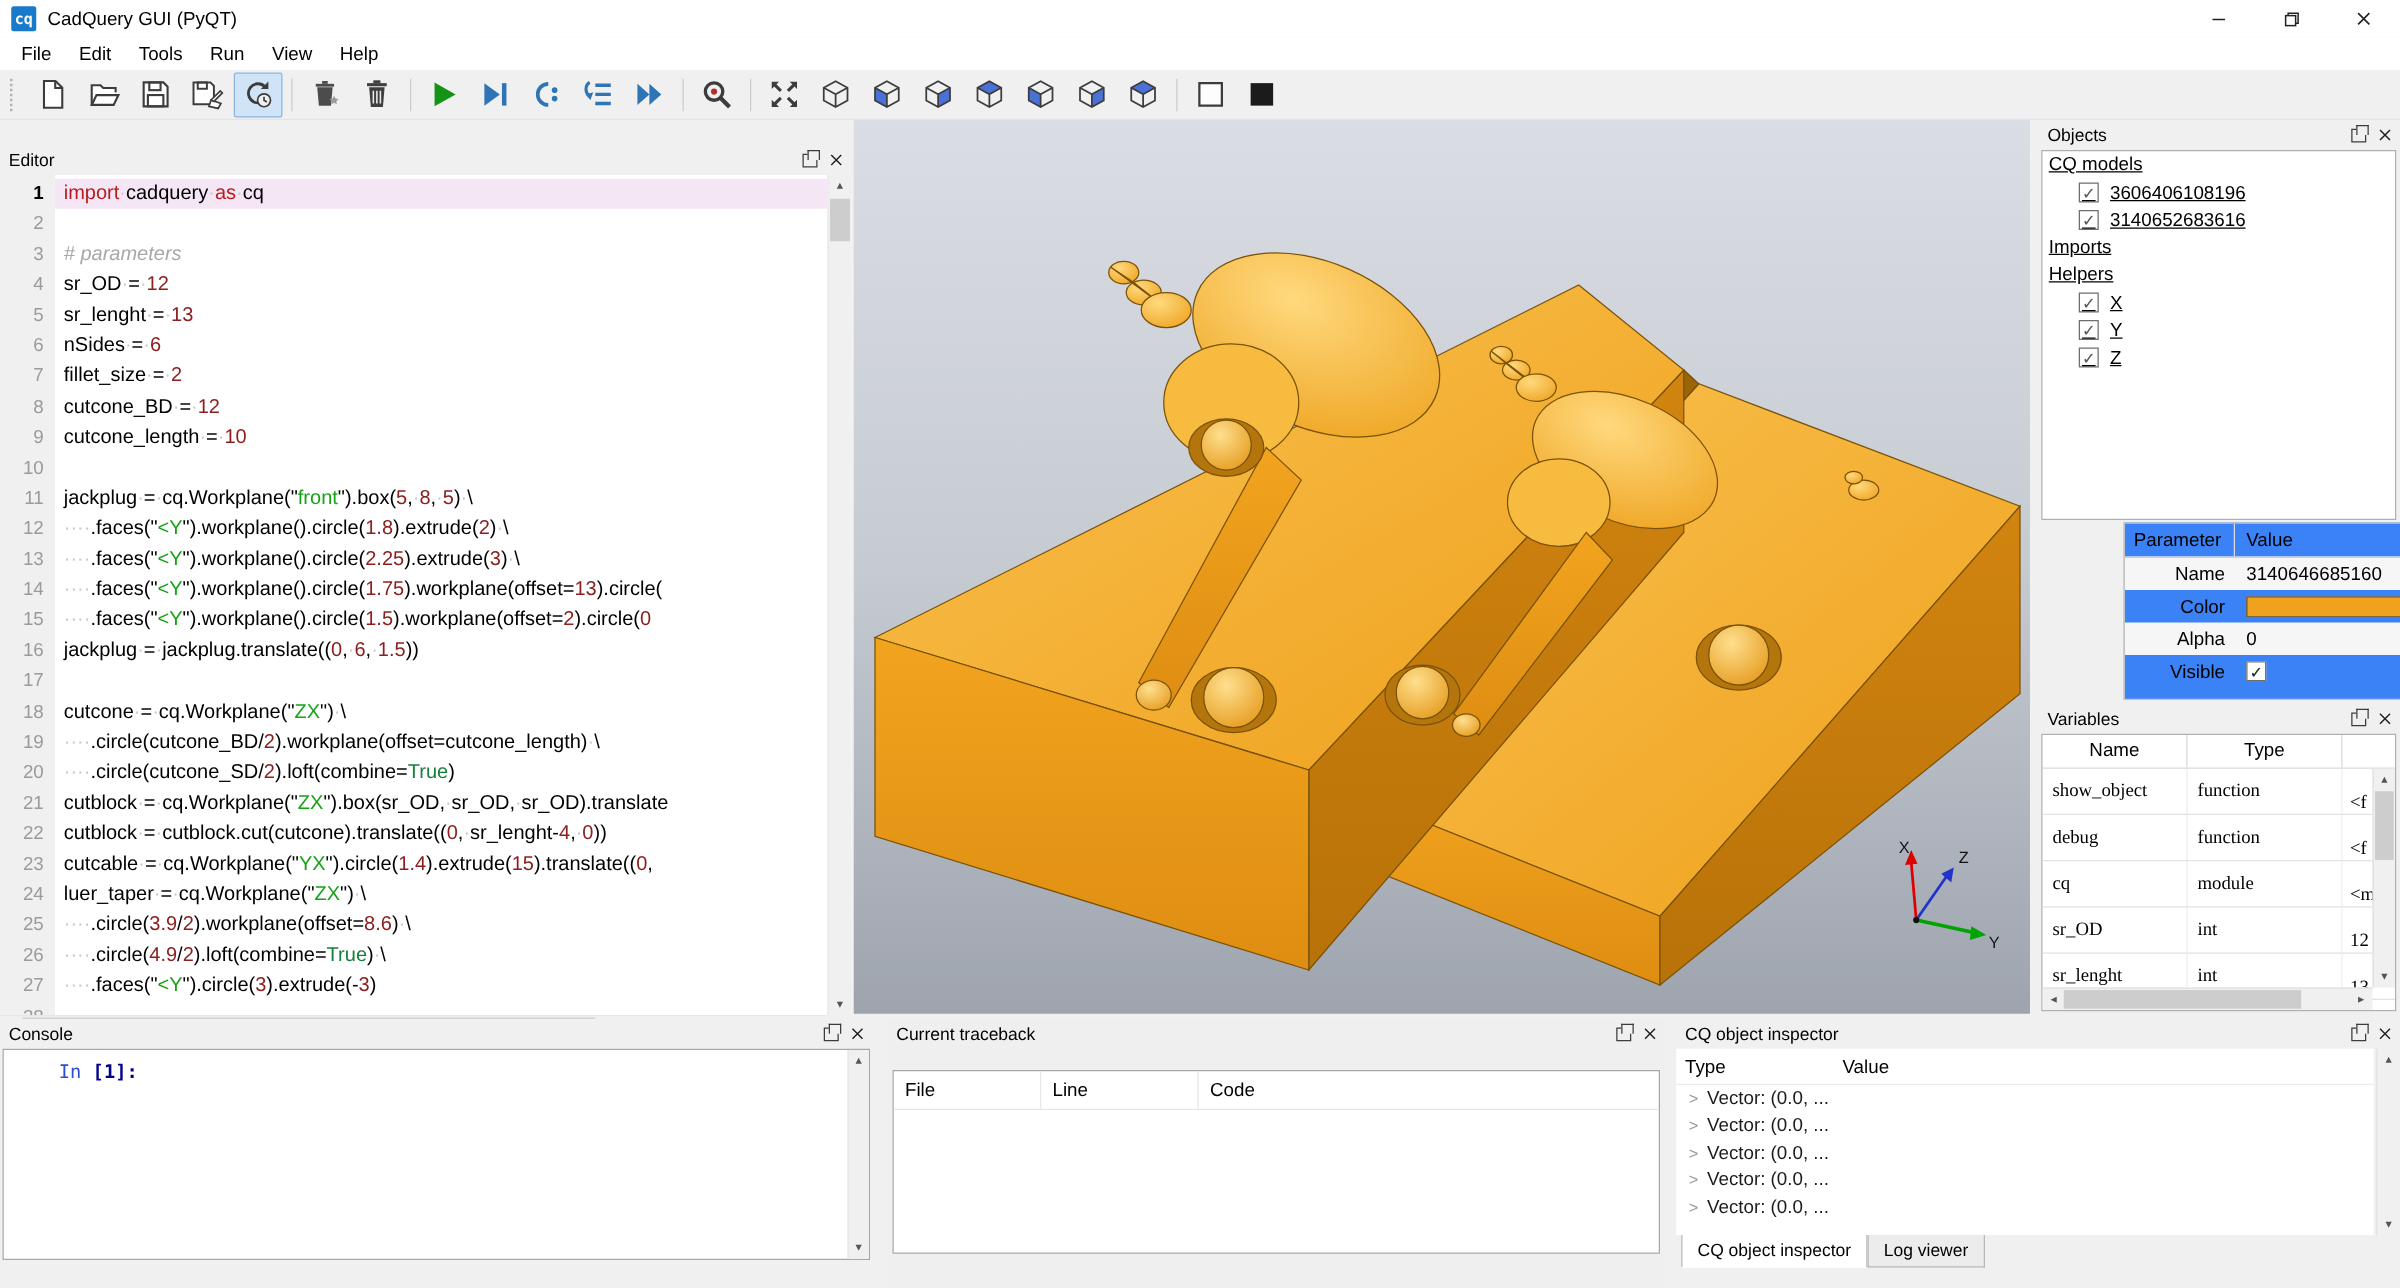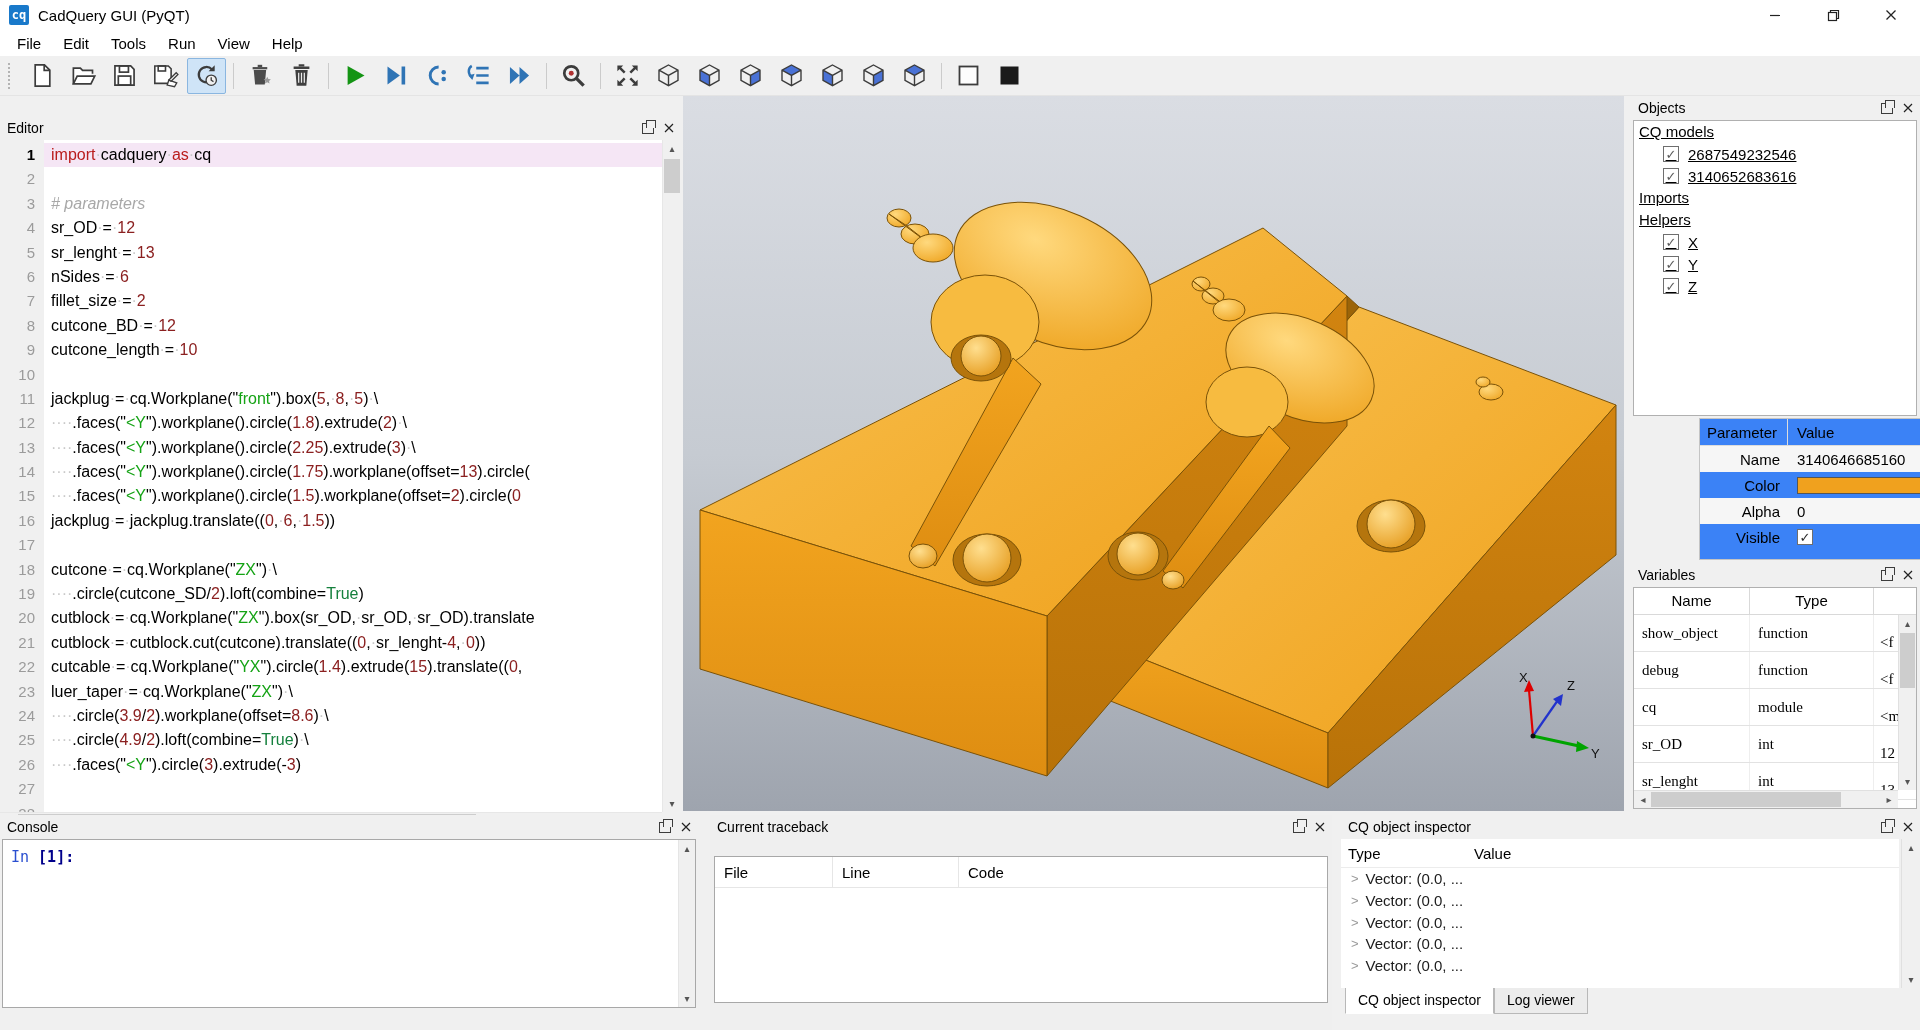--- a/index.html
+++ b/index.html
@@ -95,21 +95,21 @@
   .vr{display:flex;height:36px;align-items:flex-end;font-size:15px;border-bottom:1px solid #e2e2e2;font-family:Liberation Serif, serif;}
   .vr .c1{width:116px;padding-left:8px;border-right:1px solid #eee;height:100%;display:flex;align-items:center;box-sizing:border-box;}
   .vr .c2{width:124px;padding-left:8px;border-right:1px solid #eee;height:100%;display:flex;align-items:center;box-sizing:border-box;}
   .vr .c3{width:24px;overflow:hidden;padding-left:6px;white-space:nowrap;}
   #vars-vsb{right:0;top:27px;width:18px;bottom:18px;border-left:1px solid #e0e0e0;box-sizing:border-box;}
   #vars-hsb{left:0;bottom:0;height:18px;right:18px;border-top:1px solid #e0e0e0;box-sizing:border-box;}
 
   
   #console{left:0;top:815px;width:698px;height:215px;}
   #console-body{position:absolute;left:2px;top:24px;width:694px;height:169px;background:#fff;border:1px solid #a8a8a8;box-sizing:border-box;}
-  #console-prompt{padding:8px 0 0 8px;font:15px "DejaVu Sans Mono",monospace;}
+  #console-prompt{padding:8px 0 0 8px;font:15px "DejaVu Sans Mono",monospace;margin-left:36px;}
   #console-prompt .p1{color:#2a4fd0;}
   #console-prompt .p2{color:#00008b;font-weight:bold;}
   #console-vsb{right:0;top:0;width:17px;bottom:0;border-left:1px solid #e5e5e5;box-sizing:border-box;}
 
   #traceback{left:710px;top:815px;width:622px;height:215px;background:#efefef;}
   #tb-box{position:absolute;left:4px;top:41px;right:4px;height:147px;background:#fff;border:1px solid #a8a8a8;box-sizing:border-box;}
   .tbh{display:flex;height:30px;align-items:center;font-size:15px;border-bottom:1px solid #e6e6e6;}
   .tbh .c1{width:118px;padding-left:9px;border-right:1px solid #e6e6e6;height:100%;display:flex;align-items:center;box-sizing:border-box;}
   .tbh .c2{width:126px;padding-left:9px;border-right:1px solid #e6e6e6;height:100%;display:flex;align-items:center;box-sizing:border-box;}
   .tbh .c3{flex:1;padding-left:9px;}
@@ -371,20 +371,21 @@
           <div class="cl"><span class="tk-t">cutcone_length</span><span class="tk-d">·</span><span class="tk-t">=</span><span class="tk-d">·</span><span class="tk-n">10</span></div>
           <div class="cl"></div>
           <div class="cl"><span class="tk-t">jackplug</span><span class="tk-d">·</span><span class="tk-t">=</span><span class="tk-d">·</span><span class="tk-t">cq.Workplane("</span><span class="tk-s">front</span><span class="tk-t">").box(</span><span class="tk-n">5</span><span class="tk-t">,</span><span class="tk-d">·</span><span class="tk-n">8</span><span class="tk-t">,</span><span class="tk-d">·</span><span class="tk-n">5</span><span class="tk-t">)</span><span class="tk-d">·</span><span class="tk-t">\</span></div>
           <div class="cl"><span class="tk-d">····</span><span class="tk-t">.faces("</span><span class="tk-s">&lt;Y</span><span class="tk-t">").workplane().circle(</span><span class="tk-n">1.8</span><span class="tk-t">).extrude(</span><span class="tk-n">2</span><span class="tk-t">)</span><span class="tk-d">·</span><span class="tk-t">\</span></div>
           <div class="cl"><span class="tk-d">····</span><span class="tk-t">.faces("</span><span class="tk-s">&lt;Y</span><span class="tk-t">").workplane().circle(</span><span class="tk-n">2.25</span><span class="tk-t">).extrude(</span><span class="tk-n">3</span><span class="tk-t">)</span><span class="tk-d">·</span><span class="tk-t">\</span></div>
           <div class="cl"><span class="tk-d">····</span><span class="tk-t">.faces("</span><span class="tk-s">&lt;Y</span><span class="tk-t">").workplane().circle(</span><span class="tk-n">1.75</span><span class="tk-t">).workplane(offset=</span><span class="tk-n">13</span><span class="tk-t">).circle(</span></div>
           <div class="cl"><span class="tk-d">····</span><span class="tk-t">.faces("</span><span class="tk-s">&lt;Y</span><span class="tk-t">").workplane().circle(</span><span class="tk-n">1.5</span><span class="tk-t">).workplane(offset=</span><span class="tk-n">2</span><span class="tk-t">).circle(</span><span class="tk-n">0</span></div>
           <div class="cl"><span class="tk-t">jackplug</span><span class="tk-d">·</span><span class="tk-t">=</span><span class="tk-d">·</span><span class="tk-t">jackplug.translate((</span><span class="tk-n">0</span><span class="tk-t">,</span><span class="tk-d">·</span><span class="tk-n">6</span><span class="tk-t">,</span><span class="tk-d">·</span><span class="tk-n">1.5</span><span class="tk-t">))</span></div>
           <div class="cl"></div>
           <div class="cl"><span class="tk-t">cutcone</span><span class="tk-d">·</span><span class="tk-t">=</span><span class="tk-d">·</span><span class="tk-t">cq.Workplane("</span><span class="tk-s">ZX</span><span class="tk-t">")</span><span class="tk-d">·</span><span class="tk-t">\</span></div>
+          <div class="cl"><span class="tk-d">····</span><span class="tk-t">.circle(cutcone_BD/</span><span class="tk-n">2</span><span class="tk-t">).workplane(offset=cutcone_length)</span><span class="tk-d">·</span><span class="tk-t">\</span></div>
           <div class="cl"><span class="tk-d">····</span><span class="tk-t">.circle(cutcone_SD/</span><span class="tk-n">2</span><span class="tk-t">).loft(combine=</span><span class="tk-b">True</span><span class="tk-t">)</span></div>
           <div class="cl"><span class="tk-t">cutblock</span><span class="tk-d">·</span><span class="tk-t">=</span><span class="tk-d">·</span><span class="tk-t">cq.Workplane("</span><span class="tk-s">ZX</span><span class="tk-t">").box(sr_OD,</span><span class="tk-d">·</span><span class="tk-t">sr_OD,</span><span class="tk-d">·</span><span class="tk-t">sr_OD).translate</span></div>
           <div class="cl"><span class="tk-t">cutblock</span><span class="tk-d">·</span><span class="tk-t">=</span><span class="tk-d">·</span><span class="tk-t">cutblock.cut(cutcone).translate((</span><span class="tk-n">0</span><span class="tk-t">,</span><span class="tk-d">·</span><span class="tk-t">sr_lenght-</span><span class="tk-n">4</span><span class="tk-t">,</span><span class="tk-d">·</span><span class="tk-n">0</span><span class="tk-t">))</span></div>
           <div class="cl"><span class="tk-t">cutcable</span><span class="tk-d">·</span><span class="tk-t">=</span><span class="tk-d">·</span><span class="tk-t">cq.Workplane("</span><span class="tk-s">YX</span><span class="tk-t">").circle(</span><span class="tk-n">1.4</span><span class="tk-t">).extrude(</span><span class="tk-n">15</span><span class="tk-t">).translate((</span><span class="tk-n">0</span><span class="tk-t">,</span></div>
           <div class="cl"><span class="tk-t">luer_taper</span><span class="tk-d">·</span><span class="tk-t">=</span><span class="tk-d">·</span><span class="tk-t">cq.Workplane("</span><span class="tk-s">ZX</span><span class="tk-t">")</span><span class="tk-d">·</span><span class="tk-t">\</span></div>
           <div class="cl"><span class="tk-d">····</span><span class="tk-t">.circle(</span><span class="tk-n">3.9</span><span class="tk-t">/</span><span class="tk-n">2</span><span class="tk-t">).workplane(offset=</span><span class="tk-n">8.6</span><span class="tk-t">)</span><span class="tk-d">·</span><span class="tk-t">\</span></div>
           <div class="cl"><span class="tk-d">····</span><span class="tk-t">.circle(</span><span class="tk-n">4.9</span><span class="tk-t">/</span><span class="tk-n">2</span><span class="tk-t">).loft(combine=</span><span class="tk-b">True</span><span class="tk-t">)</span><span class="tk-d">·</span><span class="tk-t">\</span></div>
           <div class="cl"><span class="tk-d">····</span><span class="tk-t">.faces("</span><span class="tk-s">&lt;Y</span><span class="tk-t">").circle(</span><span class="tk-n">3</span><span class="tk-t">).extrude(-</span><span class="tk-n">3</span><span class="tk-t">)</span></div>
         </div>
       <div id="editor-vsb" class="vsb">
@@ -496,21 +497,21 @@
       <span class="ph-close">
           <svg viewBox="0 0 10 10">
             <path d="M1 1l8 8M9 1L1 9" stroke="#222" stroke-width="1.2"></path>
           </svg>
         </span>
     </div>
     <div id="objects-body">
         <div class="tree-group">CQ models</div>
         <div class="tree-item">
           <span class="cb">✓</span>
-          <span>2687549232546</span>
+          <span>3606406108196</span>
         </div>
         <div class="tree-item">
           <span class="cb">✓</span>
           <span>3140652683616</span>
         </div>
         <div class="tree-group">Imports</div>
         <div class="tree-group">Helpers</div>
         <div class="tree-item">
           <span class="cb">✓</span>
           <span>X</span>

